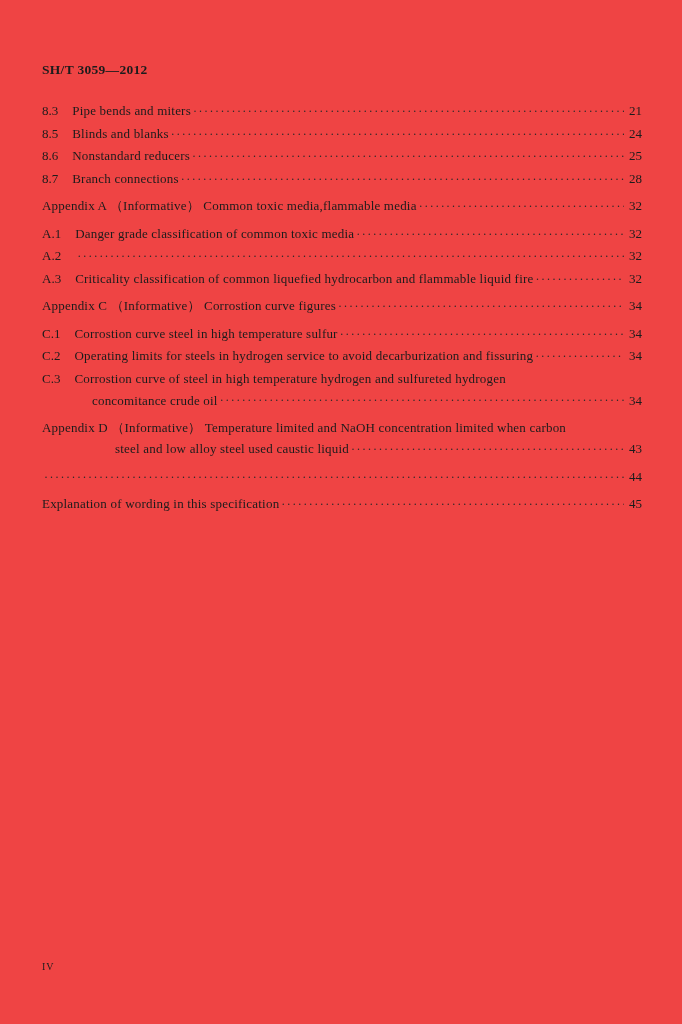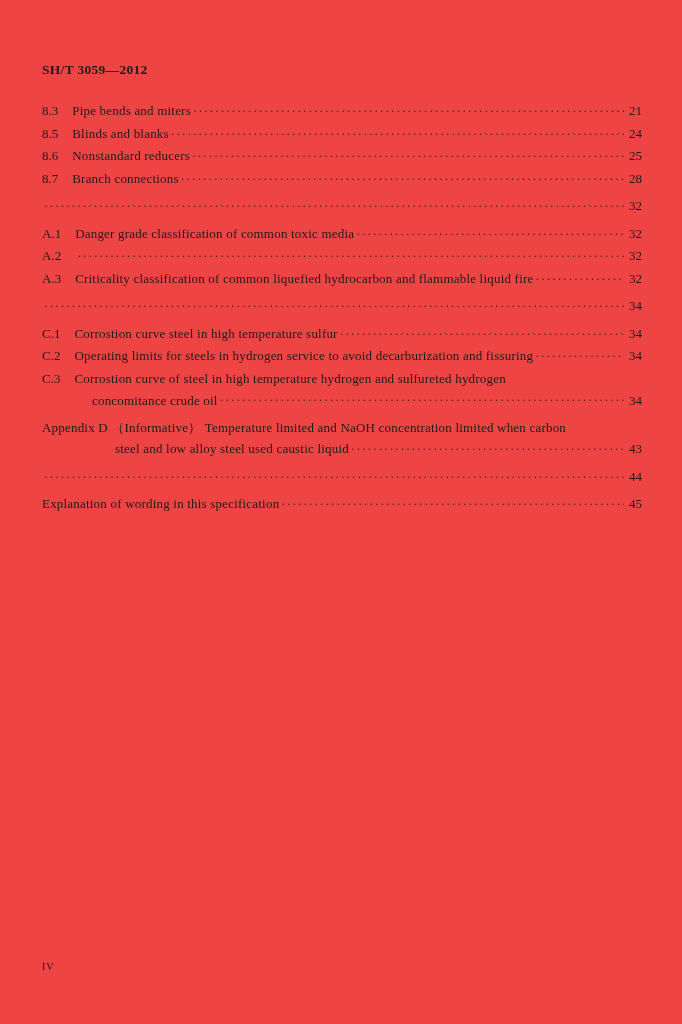--- a/index.html
+++ b/index.html
@@ -98,20 +98,21 @@
     </div>
 
     <div class="row sub">
       <span class="lbl">8.7</span>
       <span class="ttl">Branch connections</span>
       <span class="dots"></span>
       <span class="pg">28</span>
     </div>
 
     <div class="row gap">
+      <span class="ttl">Appendix A （Informative） Common toxic media,flammable media</span>
       <span class="dots"></span>
       <span class="pg">32</span>
     </div>
 
     <div class="row sub gap">
       <span class="lbl">A.1</span>
       <span class="ttl">Danger grade classification of common toxic media</span>
       <span class="dots"></span>
       <span class="pg">32</span>
     </div>
@@ -124,20 +125,21 @@
 
     <div class="row sub">
       <span class="lbl">A.3</span>
       <span class="ttl">Criticality classification of common liquefied hydrocarbon and flammable liquid fire</span>
       <span class="dots"></span>
       <span class="pg">32</span>
     </div>
 
 
     <div class="row gap">
+      <span class="ttl">Appendix C （Informative） Corrostion curve figures</span>
       <span class="dots"></span>
       <span class="pg">34</span>
     </div>
 
     <div class="row sub gap">
       <span class="lbl">C.1</span>
       <span class="ttl">Corrostion curve steel in high temperature sulfur</span>
       <span class="dots"></span>
       <span class="pg">34</span>
     </div>

